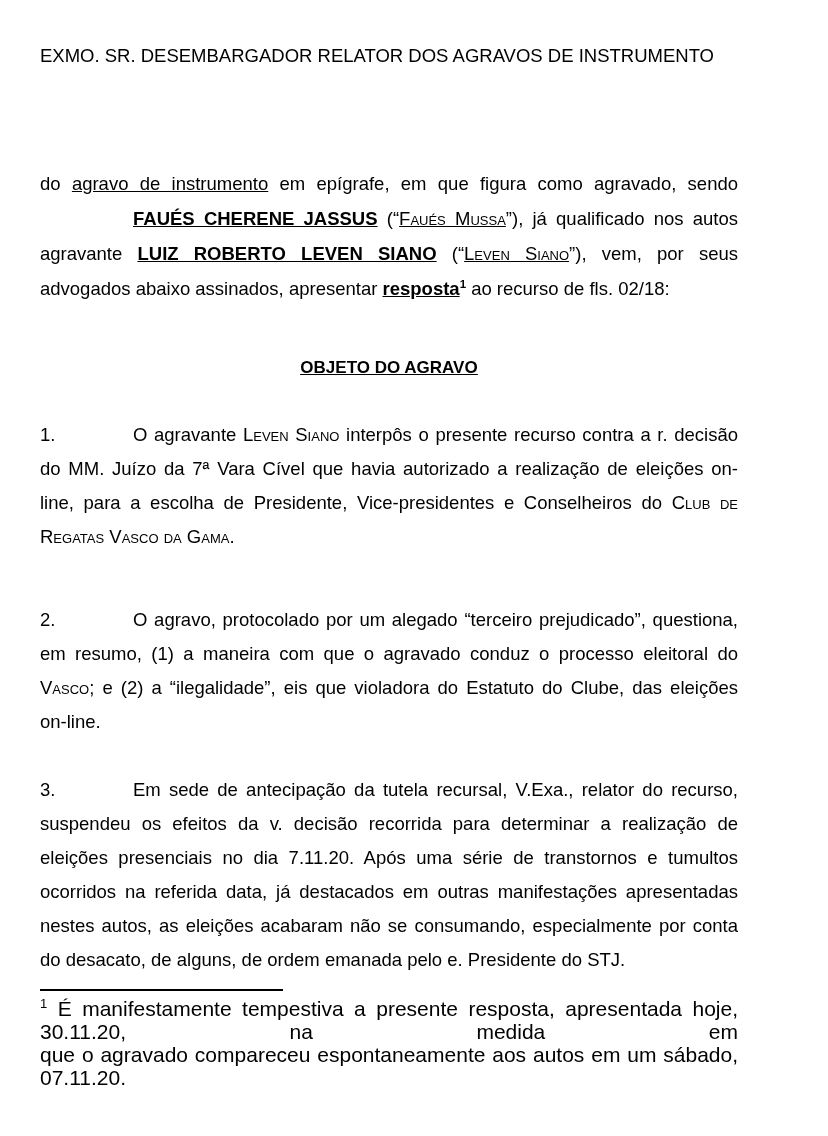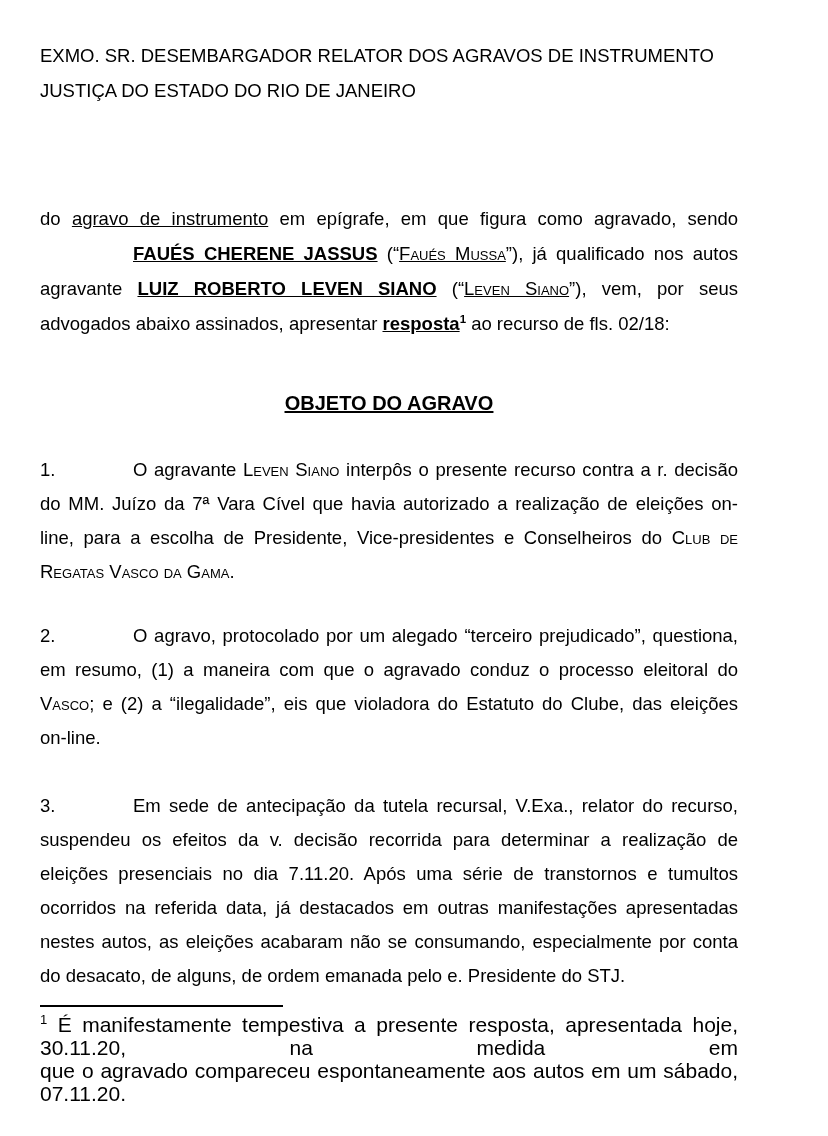--- a/index.html
+++ b/index.html
@@ -15,24 +15,24 @@
     overflow: hidden;
   }
   
   .doc-header { font-size: 18.5px; line-height: 35px; }
   .doc-header .hline { white-space: nowrap; }
   
   .rich { font-size: 18.5px; line-height: 34px; }
   .rich .line { text-align: justify; text-align-last: justify; }
   .rich .line.last { text-align-last: left; }
   .intro { line-height: 35px; margin-top: 93px; }
-  .heading { margin-top: 45px; font-size: 20px; line-height: 34px; text-align: center; text-decoration: underline; }
+  .heading { margin-top: 45px; font-size: 17px; line-height: 34px; text-align: center; text-decoration: underline; }
   .heading span { font-weight: 700; text-decoration: underline; }
   .para-1 { margin-top: 33px; }
-  .para-2 { margin-top: 30px; }
+  .para-2 { margin-top: 49px; }
   .para-3 { margin-top: 34px; }
   
   .b   { font-weight: 700; }
   .u   { text-decoration: underline; }
   .sc  { font-variant: small-caps; }
   .i   { }
   .sup { vertical-align: super; font-size: 0.62em; line-height: 0; }
   .tab, .num { display: inline-block; width: 93px; }
   
   .footnote-sep {
@@ -42,21 +42,20 @@
   }
   .footnote { margin-top: 6px; font-size: 21px; line-height: 23px; }
 </style>
 </head>
 <body>
 
 <div class="page">
 
   <div class="doc-header">
     <div class="hline">EXMO. SR. DESEMBARGADOR RELATOR DOS AGRAVOS DE INSTRUMENTO</div>
-    <div class="hline">JUSTIÇA DO ESTADO DO RIO DE JANEIRO</div>
   </div>
 
   <div class="rich intro">
       <div class="line"><span>do </span><span class="u">agravo de instrumento</span><span> em epígrafe, em que figura como agravado, sendo</span></div>
       <div class="line"><span class="tab"></span><span class="b u">FAUÉS CHERENE JASSUS</span><span> (“</span><span class="u sc">Faués Mussa</span><span>”), já qualificado nos autos</span></div>
       <div class="line"><span>agravante </span><span class="b u">LUIZ ROBERTO LEVEN SIANO</span><span> (“</span><span class="u sc">Leven Siano</span><span>”), vem, por seus</span></div>
       <div class="line last"><span>advogados abaixo assinados, apresentar </span><span class="b u">resposta</span><span class="b sup">1</span><span> ao recurso de fls. 02/18:</span></div>
     </div>
 
   <div class="heading">

